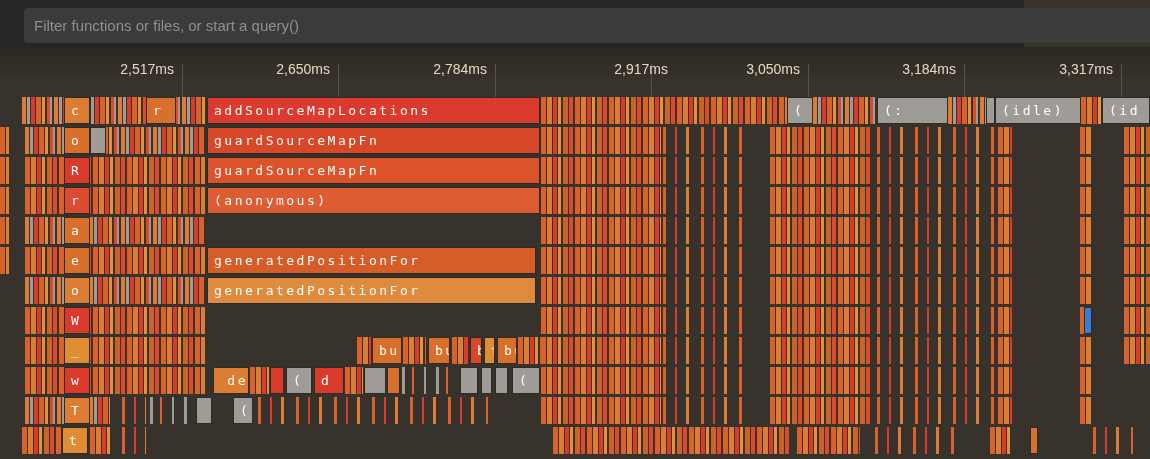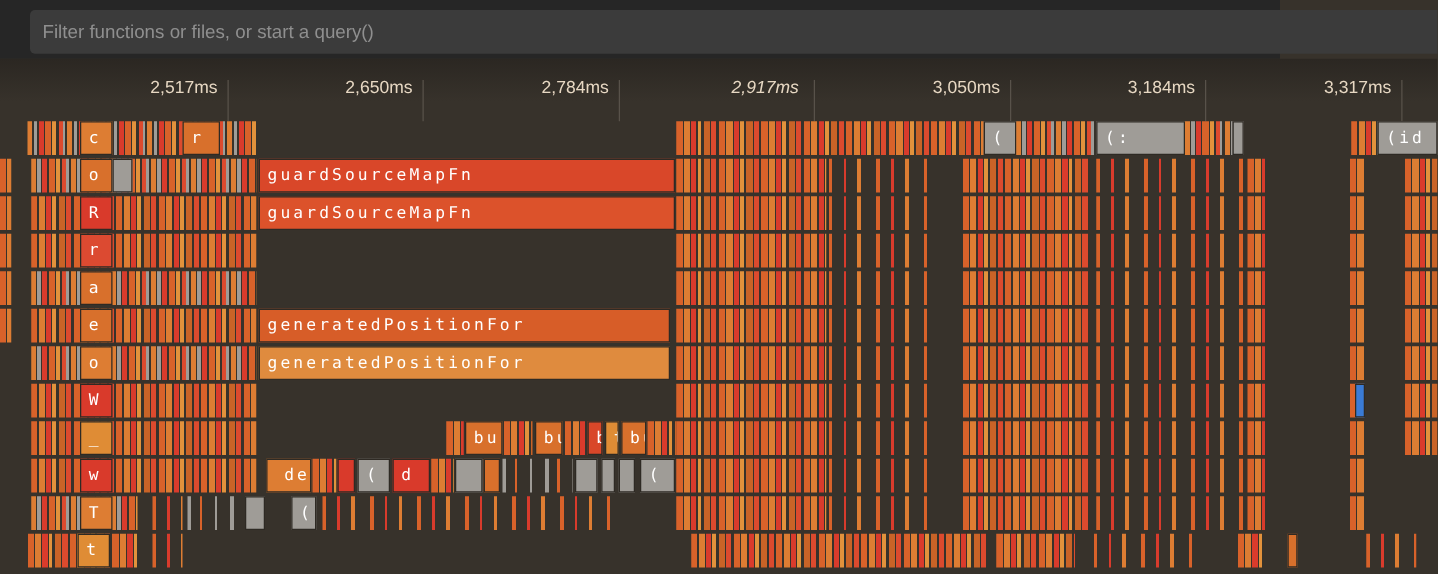--- a/index.html
+++ b/index.html
@@ -30,38 +30,40 @@
 
 <div id="main">
   <div id="axis">
       <div class="tick-line" style="left: 182px;"></div>
       <div class="tick-label" style="left: 64px;">2,517ms</div>
       <div class="tick-line" style="left: 338px;"></div>
       <div class="tick-label" style="left: 220px;">2,650ms</div>
       <div class="tick-line" style="left: 495px;"></div>
       <div class="tick-label" style="left: 377px;">2,784ms</div>
       <div class="tick-line" style="left: 651px;"></div>
-      <div class="tick-label" style="left: 529px; font-style: italic;">2,917ms</div>
+      <div class="tick-label" style="left: 558px;">2,917ms</div>
       <div class="tick-line" style="left: 808px;"></div>
       <div class="tick-label" style="left: 690px;">3,050ms</div>
       <div class="tick-line" style="left: 964px;"></div>
       <div class="tick-label" style="left: 846px;">3,184ms</div>
       <div class="tick-line" style="left: 1121px;"></div>
       <div class="tick-label" style="left: 1003px;">3,317ms</div>
     </div>
   <div id="flame">
       <div class="seg p2" style="left: 22px; width: 183px; top: 0px; height: 27px;"></div>
       <div class="seg frame" style="left: 64px; width: 26px; top: 0px; height: 27px; background: rgb(221, 125, 51);">c</div>
       <div class="seg frame" style="left: 146px; width: 30px; top: 0px; height: 27px; background: rgb(216, 112, 44);">r</div>
+      <div class="seg frame" style="left: 207px; width: 333px; top: 0px; height: 27px; background: rgb(220, 58, 46);">addSourceMapLocations</div>
       <div class="seg p1" style="left: 541px; width: 246px; top: 0px; height: 27px;"></div>
       <div class="seg frame" style="left: 787px; width: 26px; top: 0px; height: 27px; background: rgb(159, 156, 151);">(</div>
       <div class="seg p2" style="left: 813px; width: 64px; top: 0px; height: 27px;"></div>
       <div class="seg frame" style="left: 877px; width: 71px; top: 0px; height: 27px; background: rgb(159, 156, 151);">(:</div>
       <div class="seg p2" style="left: 948px; width: 38px; top: 0px; height: 27px;"></div>
       <div class="seg frame" style="left: 986px; width: 9px; top: 0px; height: 27px; background: rgb(159, 156, 151);"></div>
+      <div class="seg frame" style="left: 995px; width: 86px; top: 0px; height: 27px; background: rgb(159, 156, 151);">(idle)</div>
       <div class="seg p1" style="left: 1081px; width: 21px; top: 0px; height: 27px;"></div>
       <div class="seg frame" style="left: 1102px; width: 48px; top: 0px; height: 27px; background: rgb(159, 156, 151);">(id</div>
       <div class="seg p1" style="left: 0px; width: 9px; top: 30px; height: 27px;"></div>
       <div class="seg p2" style="left: 25px; width: 180px; top: 30px; height: 27px;"></div>
       <div class="seg frame" style="left: 64px; width: 26px; top: 30px; height: 27px; background: rgb(216, 112, 44);">o</div>
       <div class="seg frame" style="left: 90px; width: 16px; top: 30px; height: 27px; background: rgb(159, 156, 151);"></div>
       <div class="seg frame" style="left: 207px; width: 333px; top: 30px; height: 27px; background: rgb(217, 71, 41);">guardSourceMapFn</div>
       <div class="seg p1" style="left: 541px; width: 120px; top: 30px; height: 27px;"></div>
       <div class="seg p3" style="left: 663px; width: 82px; top: 30px; height: 27px;"></div>
       <div class="seg p1" style="left: 770px; width: 102px; top: 30px; height: 27px;"></div>
@@ -76,20 +78,21 @@
       <div class="seg p1" style="left: 541px; width: 120px; top: 60px; height: 27px;"></div>
       <div class="seg p3" style="left: 663px; width: 82px; top: 60px; height: 27px;"></div>
       <div class="seg p1" style="left: 770px; width: 102px; top: 60px; height: 27px;"></div>
       <div class="seg p3" style="left: 877px; width: 118px; top: 60px; height: 27px;"></div>
       <div class="seg p1" style="left: 998px; width: 14px; top: 60px; height: 27px;"></div>
       <div class="seg p1" style="left: 1080px; width: 12px; top: 60px; height: 27px;"></div>
       <div class="seg p1" style="left: 1124px; width: 26px; top: 60px; height: 27px;"></div>
       <div class="seg p1" style="left: 0px; width: 9px; top: 90px; height: 27px;"></div>
       <div class="seg p1" style="left: 25px; width: 180px; top: 90px; height: 27px;"></div>
       <div class="seg frame" style="left: 64px; width: 26px; top: 90px; height: 27px; background: rgb(220, 74, 49);">r</div>
+      <div class="seg frame" style="left: 207px; width: 333px; top: 90px; height: 27px; background: rgb(221, 92, 50);">(anonymous)</div>
       <div class="seg p1" style="left: 541px; width: 120px; top: 90px; height: 27px;"></div>
       <div class="seg p3" style="left: 663px; width: 82px; top: 90px; height: 27px;"></div>
       <div class="seg p1" style="left: 770px; width: 102px; top: 90px; height: 27px;"></div>
       <div class="seg p3" style="left: 877px; width: 118px; top: 90px; height: 27px;"></div>
       <div class="seg p1" style="left: 998px; width: 14px; top: 90px; height: 27px;"></div>
       <div class="seg p1" style="left: 1080px; width: 12px; top: 90px; height: 27px;"></div>
       <div class="seg p1" style="left: 1124px; width: 26px; top: 90px; height: 27px;"></div>
       <div class="seg p1" style="left: 0px; width: 9px; top: 120px; height: 27px;"></div>
       <div class="seg p2" style="left: 25px; width: 180px; top: 120px; height: 27px;"></div>
       <div class="seg frame" style="left: 64px; width: 26px; top: 120px; height: 27px; background: rgb(216, 112, 44);">a</div>

